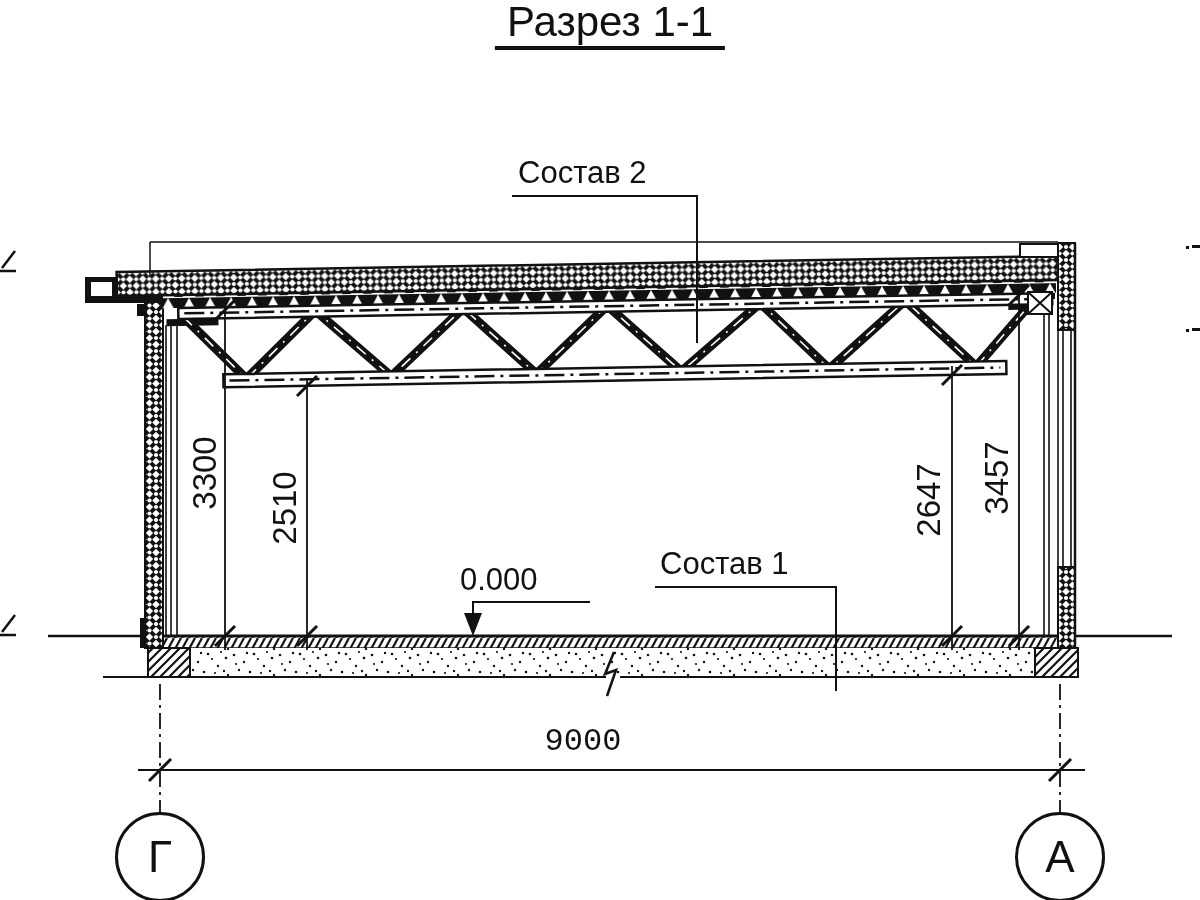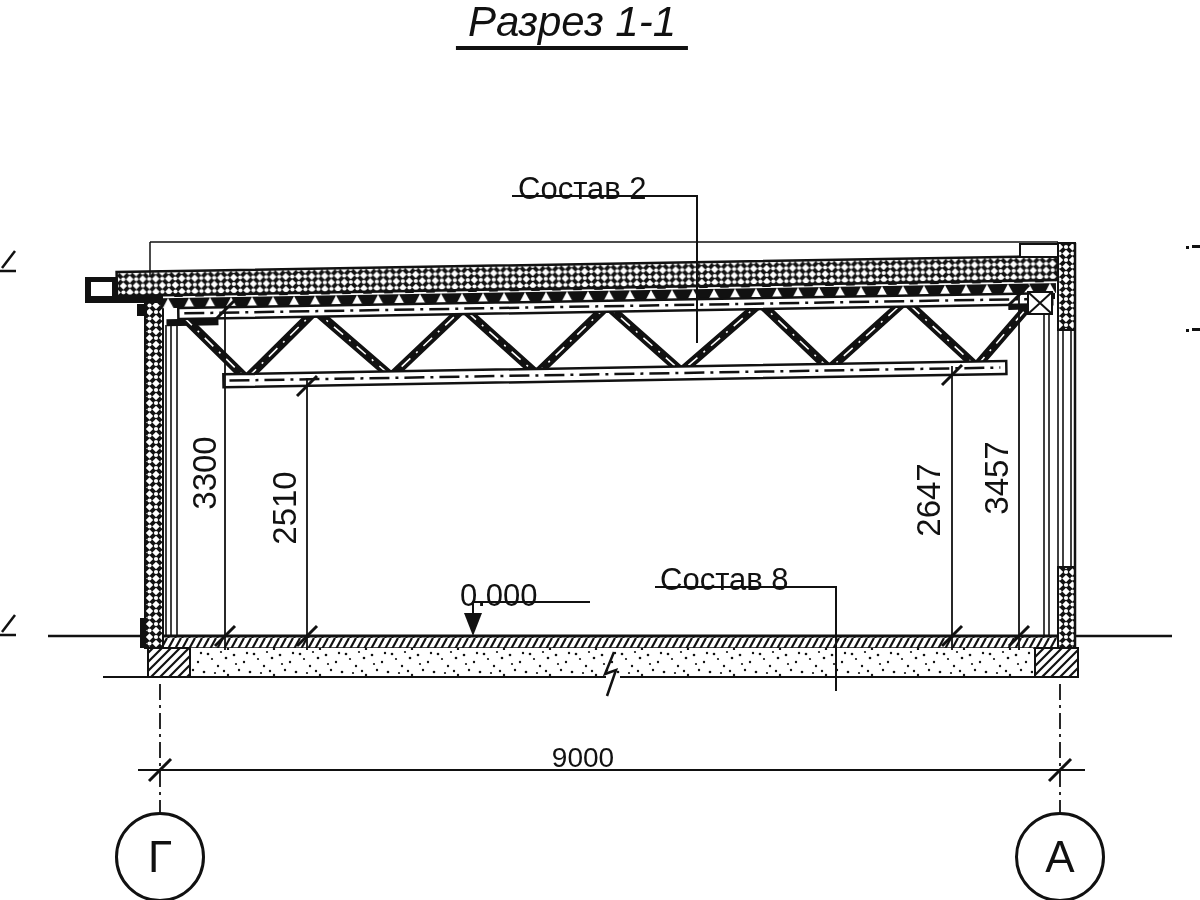--- a/index.html
+++ b/index.html
@@ -1,24 +1,24 @@
 <!DOCTYPE html>
 <html><head>
 <meta charset="utf-8">
 <style>
   html,body{margin:0;padding:0;background:#fff;}
   .sheet{position:relative;width:1200px;height:900px;background:#fff;overflow:hidden;
          font-family:"Liberation Sans", sans-serif;color:#111;}
   .sheet svg{position:absolute;left:0;top:0;}
-  .lbl{position:absolute;white-space:nowrap;font-size:31px;line-height:1;color:#111;margin-top:16px;}
+  .lbl{position:absolute;white-space:nowrap;font-size:31px;line-height:1;color:#111;}
   .dimlbl{position:absolute;white-space:nowrap;font-size:33px;line-height:1;color:#111;
           transform:translate(-50%,-50%) rotate(-90deg);}
   .ctr{transform:translate(-50%,-50%);}
-  .title{position:absolute;left:572px;top:0;transform:translateX(-50%);
-         font-size:42px;line-height:44px;font-style:italic;
+  .title{position:absolute;left:610px;top:0;transform:translateX(-50%);
+         font-size:42px;line-height:44px;
          border-bottom:4px solid #111;padding:0 12px 2px 12px;}
   .axis-circle{position:absolute;width:84px;height:84px;border:3.5px solid #111;border-radius:50%;
          background:#fff;display:flex;align-items:center;justify-content:center;
          font-size:44px;}
 </style>
 </head>
 <body>
 
 <div class="sheet">
 
@@ -184,29 +184,29 @@
       <rect x="1192" y="245" width="8" height="3" fill="#111" stroke="none"></rect>
       <rect x="1186" y="246" width="3" height="3" fill="#111" stroke="none"></rect>
       <rect x="1192" y="328" width="8" height="3" fill="#111" stroke="none"></rect>
       <rect x="1186" y="329" width="3" height="3" fill="#111" stroke="none"></rect>
     </g>
   </svg>
 
   <div class="title">Разрез 1-1</div>
 
   <div class="lbl" style="left:518px;top:157px;">Состав 2</div>
-  <div class="lbl" style="left:660px;top:548px;">Состав 8</div>
+  <div class="lbl" style="left:660px;top:548px;">Состав 1</div>
   <div class="lbl" style="left:460px;top:564px;">0.000</div>
 
   <div class="dimlbl" style="left:204px;top:473px;">3300</div>
   <div class="dimlbl" style="left:284px;top:508px;">2510</div>
   <div class="dimlbl" style="left:928px;top:500px;">2647</div>
   <div class="dimlbl" style="left:996px;top:478px;">3457</div>
 
-  <div class="lbl ctr" style="left:583px;top:742px;font-size:28px;">9000</div>
+  <div class="lbl ctr" style="left:583px;top:742px;font-size:32px;font-family:Liberation Mono, monospace;">9000</div>
 
   <div class="axis-circle" style="left:115px;top:812px;">
     <span>Г</span>
   </div>
   <div class="axis-circle" style="left:1015px;top:812px;">
     <span>А</span>
   </div>
 
 </div>
 

